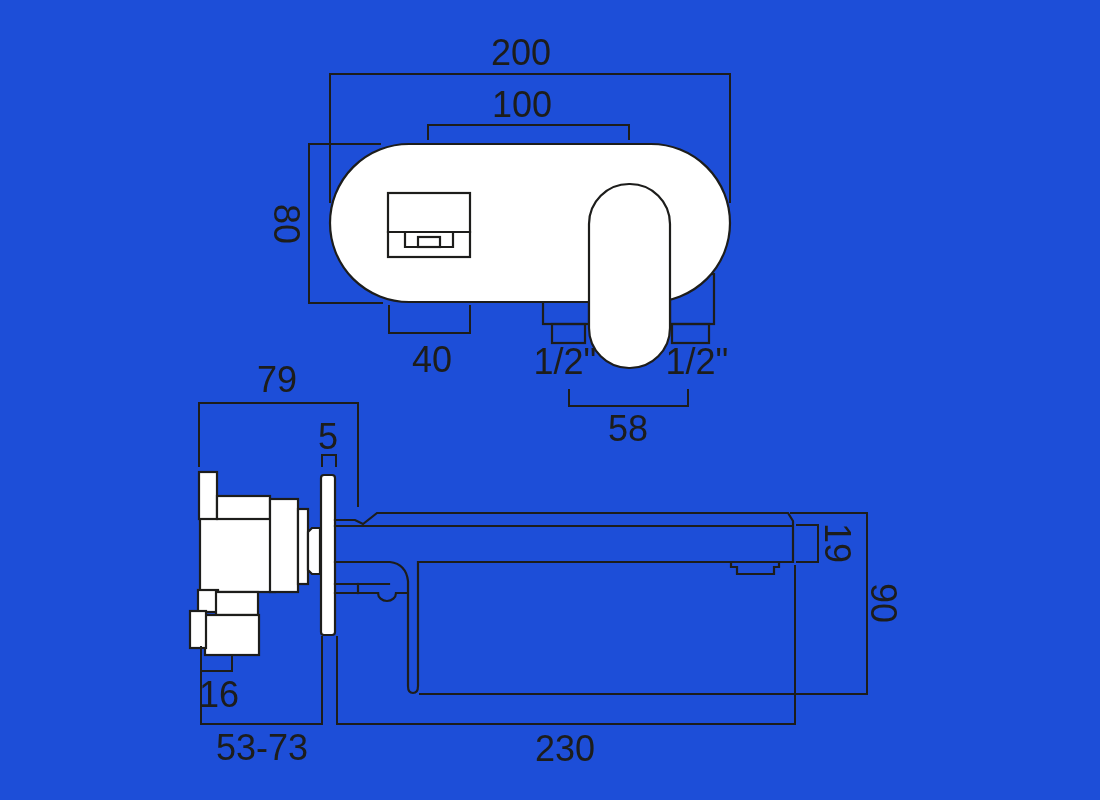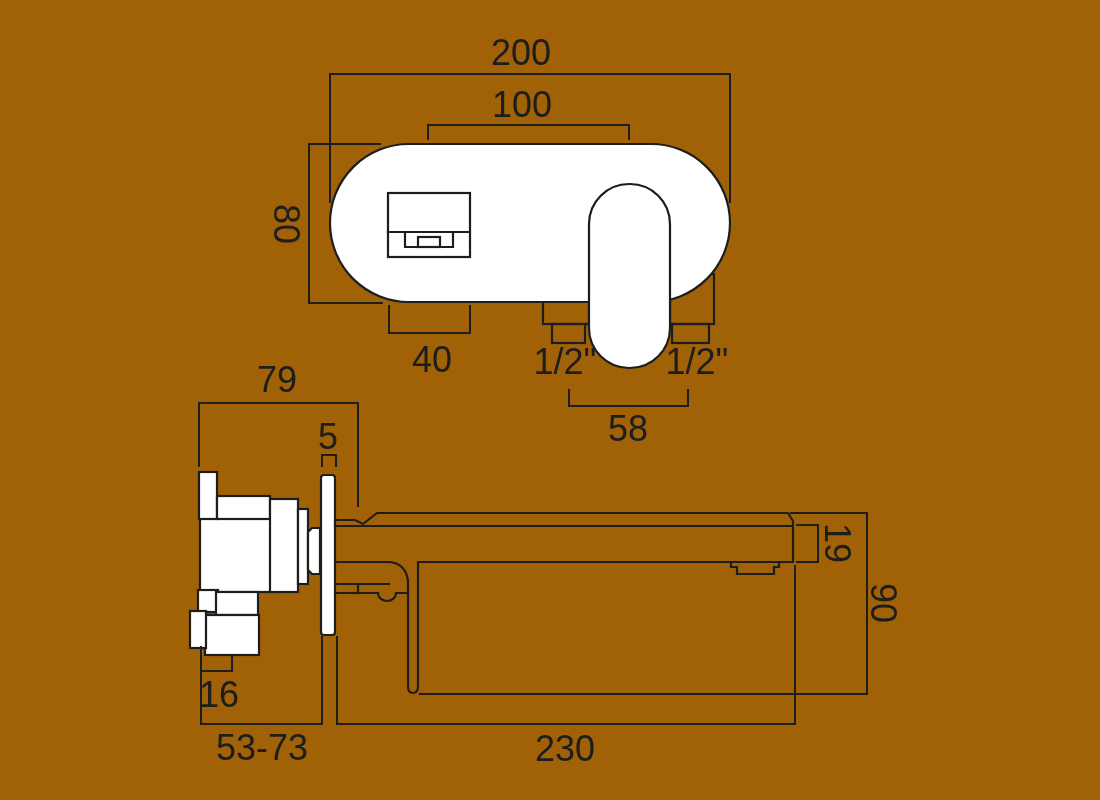--- a/index.html
+++ b/index.html
@@ -1,16 +1,16 @@
 <!DOCTYPE html>
 <html><head>
 <meta charset="utf-8">
 <style>
   html,body{margin:0;padding:0;background:#ffffff;}
-  .sheet{width:1100px;height:800px;background:#a16207;position:relative;overflow:hidden;}
+  .sheet{width:1100px;height:800px;background:#1d4ed8;position:relative;overflow:hidden;}
   svg{display:block;}
   text{font-family:"Liberation Sans","DejaVu Sans",sans-serif;font-size:36px;fill:#1d1d1b;}
   .part{stroke:#1d1d1b;stroke-width:2.2;fill:none;stroke-linecap:square;stroke-linejoin:miter;}
   .partfill{stroke:#1d1d1b;stroke-width:2.2;fill:#ffffff;stroke-linejoin:miter;}
   .dim{stroke:#1d1d1b;stroke-width:2;fill:none;stroke-linecap:square;}
 </style>
 </head>
 <body>
 
 <div class="sheet">

